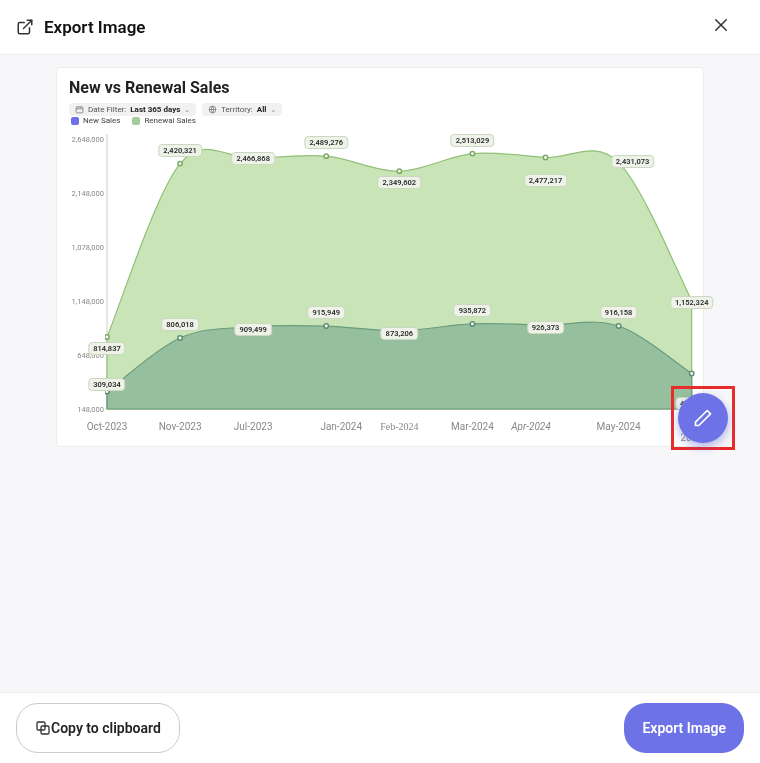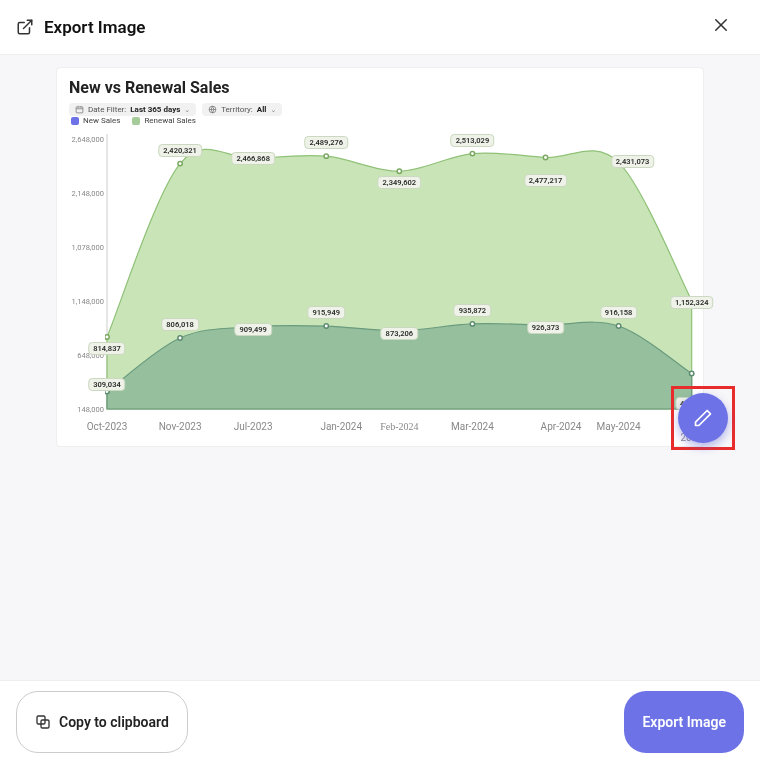--- a/index.html
+++ b/index.html
@@ -29,21 +29,21 @@
     .ytick { position: absolute; font-size: 7.5px; color: #888; right: calc(100% - 35px); transform: translateY(-50%); }
     .xtick { position: absolute; font-size: 10px; color: #888; transform: translateX(-50%); top: 292px; }
 
     .data-label { position: absolute; background: #eef2e8; color: #2b2b2b; font-size: 7.5px; font-weight: 600; padding: 1px 4px; border: 1px solid #c9d8be; border-radius: 4px; transform: translate(-50%, -100%); white-space: nowrap; }
 
     .fab-wrap { position: absolute; right: -32px; bottom: -4px; }
     .fab-highlight { border: 3px solid #e82c2c; padding: 4px; }
     .fab { width: 50px; height: 50px; border-radius: 50%; background: #6d73e6; display: flex; align-items: center; justify-content: center; box-shadow: 0 4px 10px rgba(90,95,210,0.45); cursor: pointer; }
 
     .footer { position: absolute; bottom: 0; left: 0; right: 0; padding: 10px 16px; display: flex; justify-content: space-between; border-top: 1px solid #eee; background: #fff; }
-    .btn { display: inline-flex; align-items: center; gap: 8px; padding: 22px 18px; border-radius: 22px; font-size: 14px; font-weight: 600; cursor: pointer; }
+    .btn { display: inline-flex; align-items: center; padding: 16px 18px; border-radius: 22px; font-size: 14px; font-weight: 600; cursor: pointer; }
     .btn-outline { border: 1px solid #ccc; background: #fff; color: #222; }
     .btn-primary { border: none; background: #6d73e6; color: #fff; }
   </style>
 </head>
 <body>
 
 <div class="header">
   <svg width="18" height="18" viewBox="0 0 24 24" fill="none" stroke="#333" stroke-width="2" stroke-linecap="round" stroke-linejoin="round">
       <path d="M18 13v6a2 2 0 0 1-2 2H5a2 2 0 0 1-2-2V8a2 2 0 0 1 2-2h6"></path>
       <polyline points="15 3 21 3 21 9"></polyline>
@@ -121,21 +121,21 @@
         <div class="ytick" style="top: 172px;">1,148,000</div>
         <div class="ytick" style="top: 118px;">1,078,000</div>
         <div class="ytick" style="top: 64px;">2,148,000</div>
         <div class="ytick" style="top: 10px;">2,648,000</div>
         <div class="xtick" style="left: 38px;">Oct-2023</div>
         <div class="xtick" style="left: 111.086px;">Nov-2023</div>
         <div class="xtick" style="left: 184.173px;">Jul-2023</div>
         <div class="xtick" style="left: 257.259px; margin-left: 15px;">Jan-2024</div>
         <div class="xtick" style="left: 330.346px; font-family: Liberation Serif, serif;">Feb-2024</div>
         <div class="xtick" style="left: 403.432px;">Mar-2024</div>
-        <div class="xtick" style="left: 492px;">Apr-2024</div>
+        <div class="xtick" style="left: 462px; font-style: italic;">Apr-2024</div>
         <div class="xtick" style="left: 549.605px;">May-2024</div>
         <div class="xtick" style="left: 622.691px;">Jun-2024</div>
         <div class="data-label" style="left: 38px; top: 225.982px;">814,837</div>
         <div class="data-label" style="left: 111.086px; top: 27.5893px;">2,420,321</div>
         <div class="data-label" style="left: 184.173px; top: 35.5623px;">2,466,868</div>
         <div class="data-label" style="left: 257.259px; top: 20.1422px;">2,489,276</div>
         <div class="data-label" style="left: 330.346px; top: 60.227px;">2,349,602</div>
         <div class="data-label" style="left: 403.432px; top: 17.5769px;">2,513,029</div>
         <div class="data-label" style="left: 476.519px; top: 34.4446px; margin-top: 24px;">2,477,217</div>
         <div class="data-label" style="left: 549.605px; top: 39px; margin-left: 14px;">2,431,073</div>

